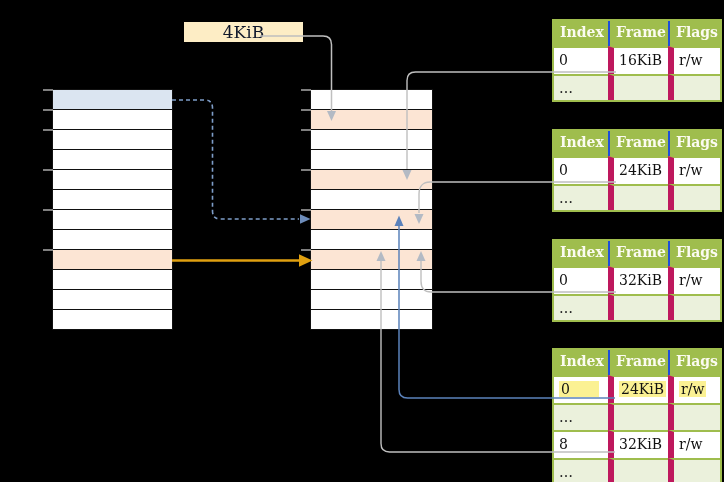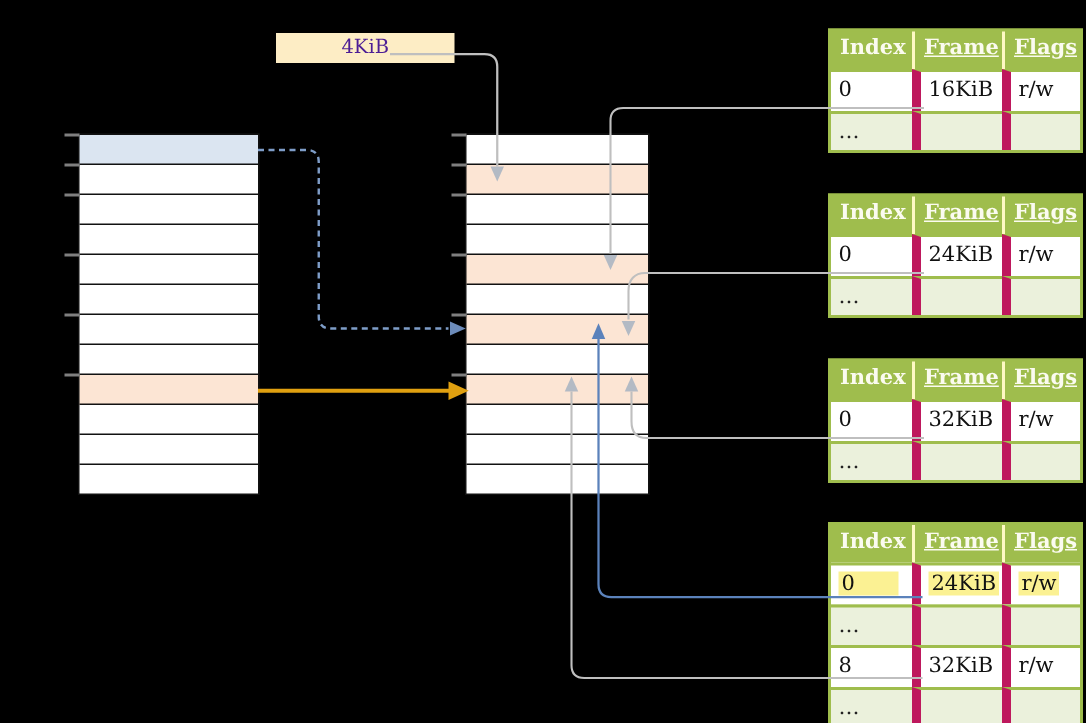--- a/index.html
+++ b/index.html
@@ -20,21 +20,21 @@
   html,body{margin:0;padding:0;}
   body{
     width:724px;height:482px;background:#000;overflow:hidden;
     font-family:"DejaVu Serif","Liberation Serif",serif;
   }
   .stage{position:relative;width:724px;height:482px;background:#000;}
 
   
   .kib-box{
     position:absolute;left:184px;top:22px;width:119px;height:20px;
-    background:var(--cream);color:#4c1d95;font-size:13px;line-height:20px;
+    background:var(--cream);color:#0f172a;font-size:17px;line-height:20px;
     text-align:center;
   }
 
   
   .memtable{
     position:absolute;top:89px;width:119px;
     background:#111;border:1px solid #111;
   }
   .memtable.left{left:52px;}
   .memtable.middle{left:310px;width:121px;}
@@ -54,21 +54,21 @@
   }
   #ptable-0{top:19px;}
   #ptable-1{top:129px;}
   #ptable-2{top:239px;}
   #ptable-3{top:348px;}
   .cell{box-sizing:border-box;overflow:hidden;white-space:nowrap;}
   .cell.hdr{
     background:var(--tbl-green);color:var(--hdr-text);
     font-weight:bold;font-size:14px;padding:3px 0 0 6px;
   }
-  .cell.hdr.csep{border-left:2px solid #fef9c3;text-decoration:underline;}
+  .cell.hdr.csep{border-left:2px solid #1d4ed8;}
   .cell.dat{
     background:#fff;color:#111;font-size:14px;padding:4px 0 0 5px;
     border-top:2px solid var(--tbl-green);
   }
   .cell.dat.csep{border-left:6px solid #be185d;}
   .cell.dat.alt{background:var(--row-green);color:#222;}
   .hl{display:inline-block;background:var(--hl-yellow);padding:0 2px;}
   .hl-wide{min-width:36px;}
 
   

